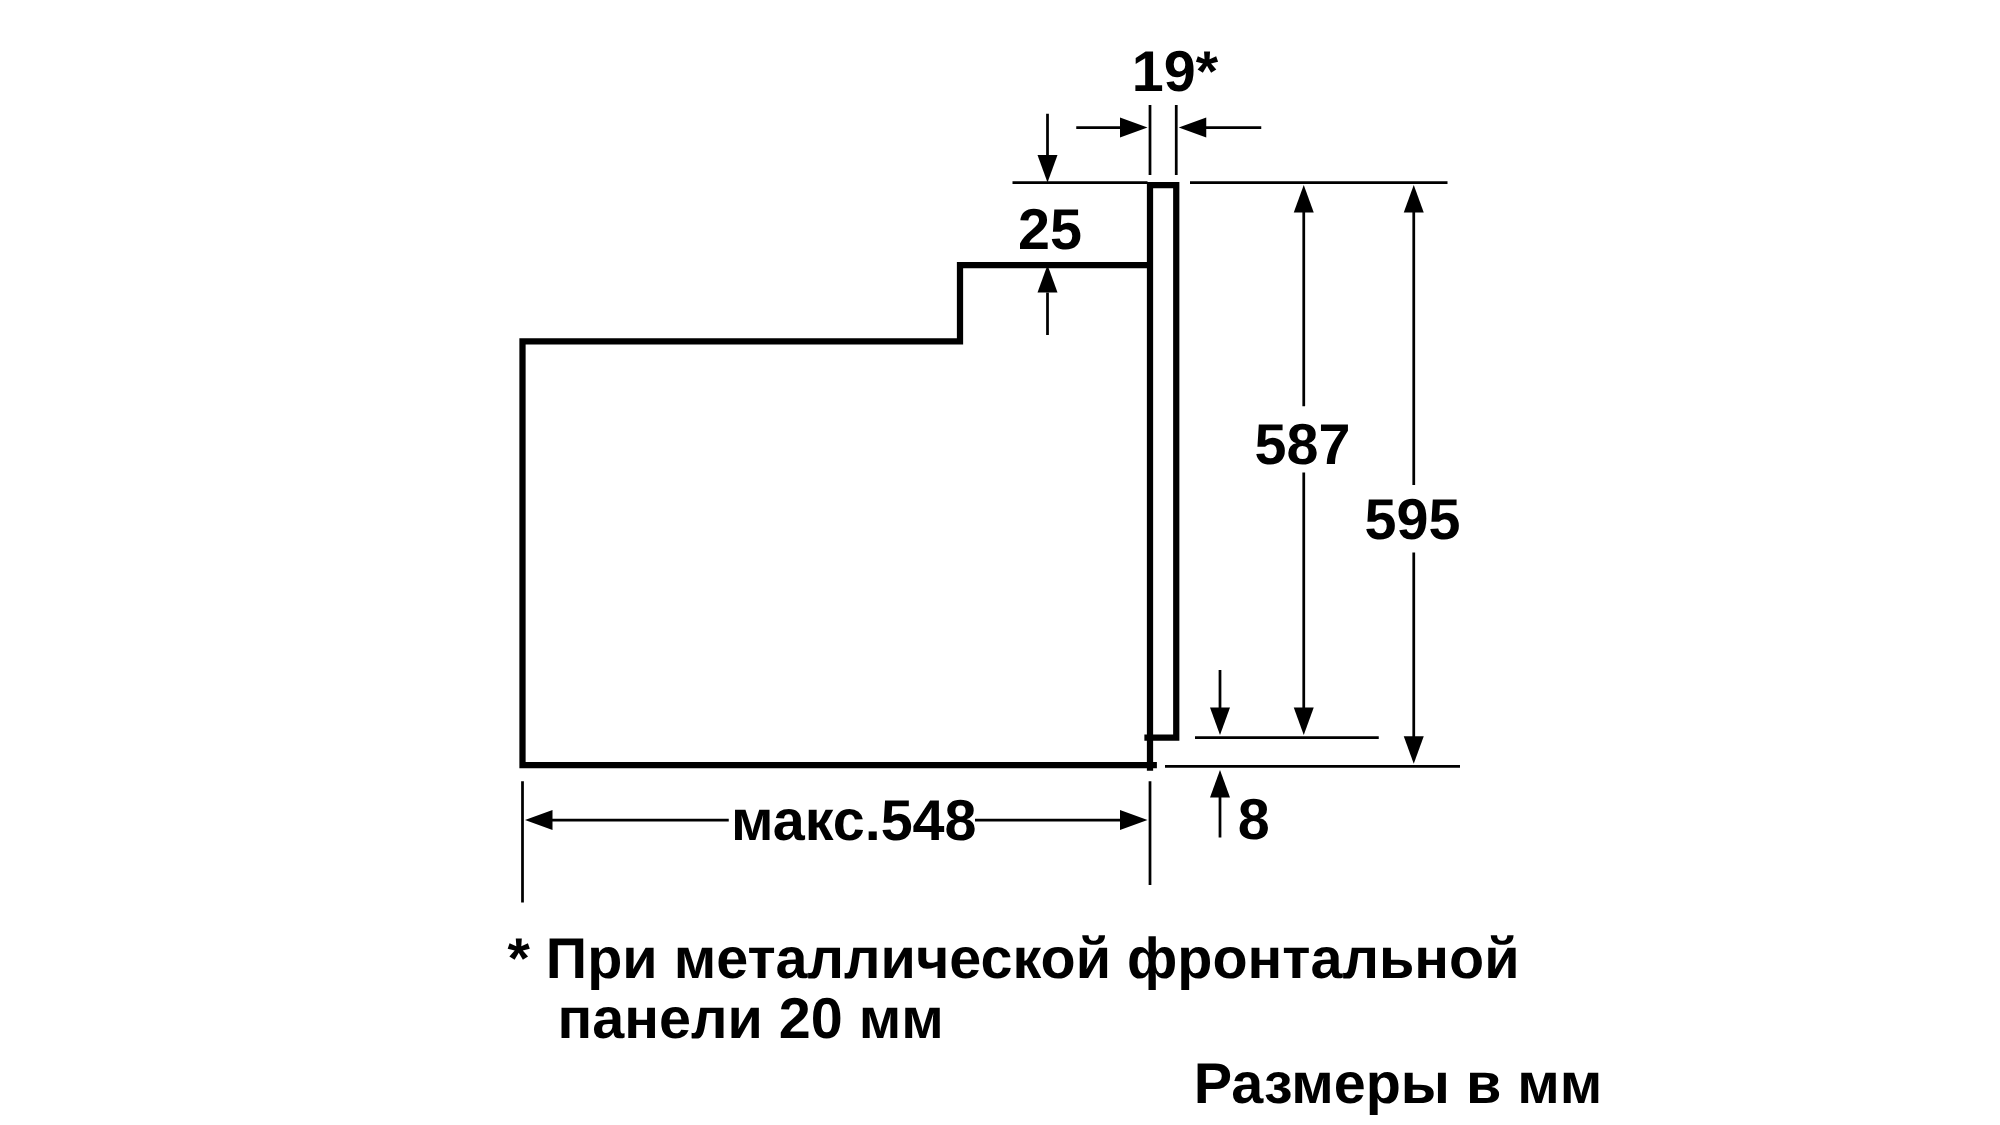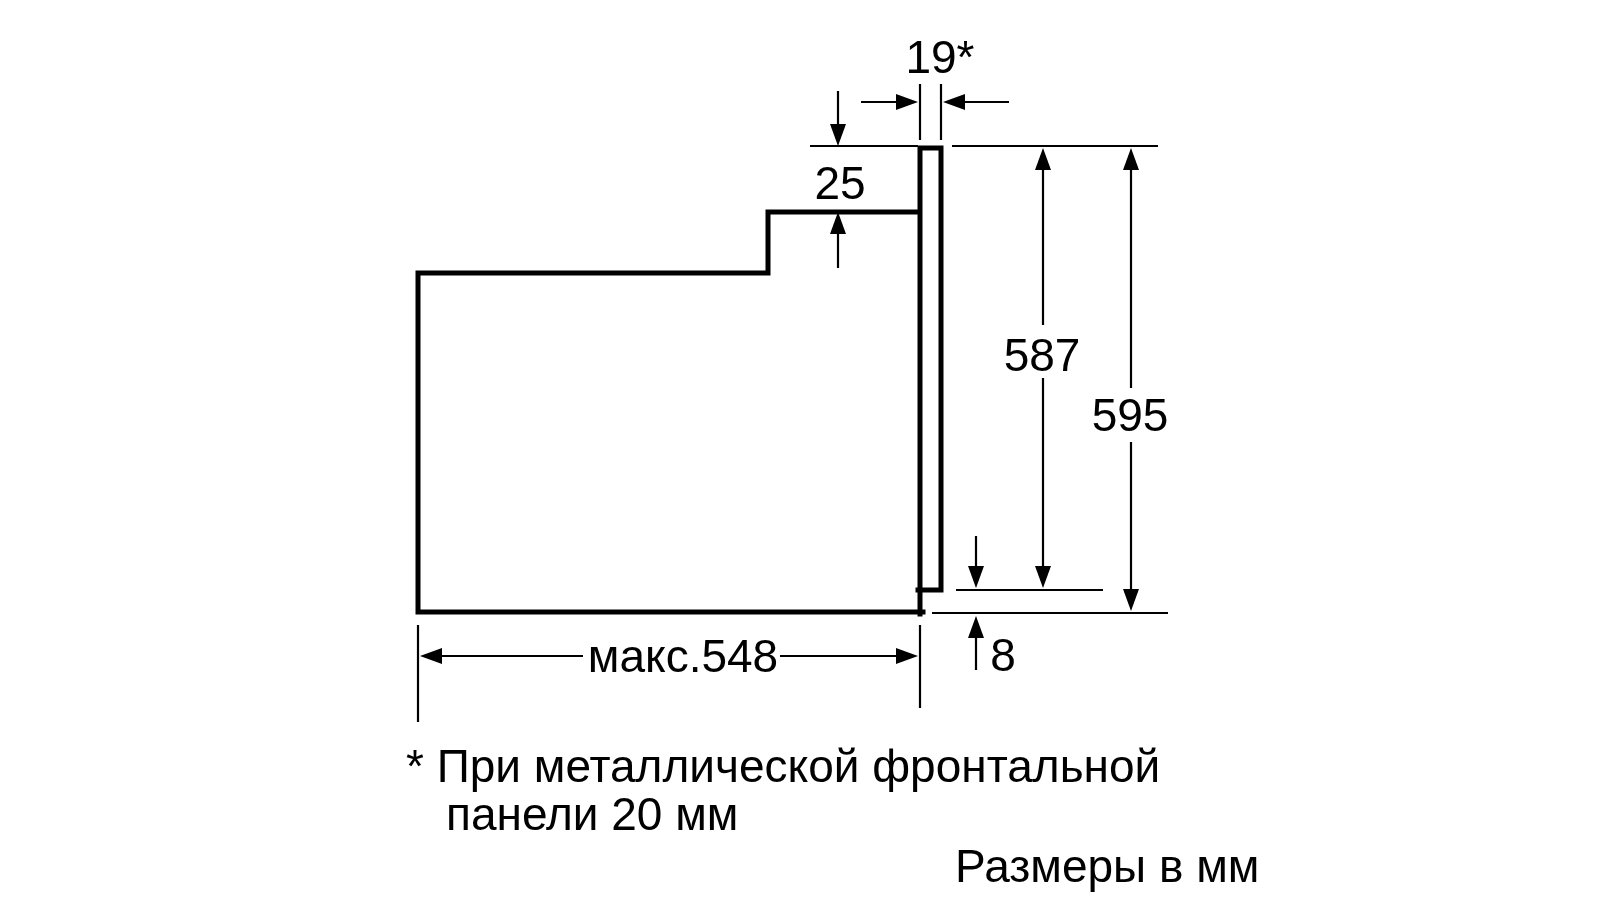--- a/index.html
+++ b/index.html
@@ -6,20 +6,21 @@
     margin: 0;
     padding: 0;
     background: #ffffff;
   }
   .canvas {
     position: relative;
     width: 1600px;
     height: 900px;
     background: #ffffff;
     overflow: hidden;
+    font-weight: bold;
   }
   svg {
     display: block;
   }
   .outline {
     fill: none;
     stroke: #000000;
     stroke-width: 5;
     stroke-linejoin: miter;
     stroke-linecap: square;

